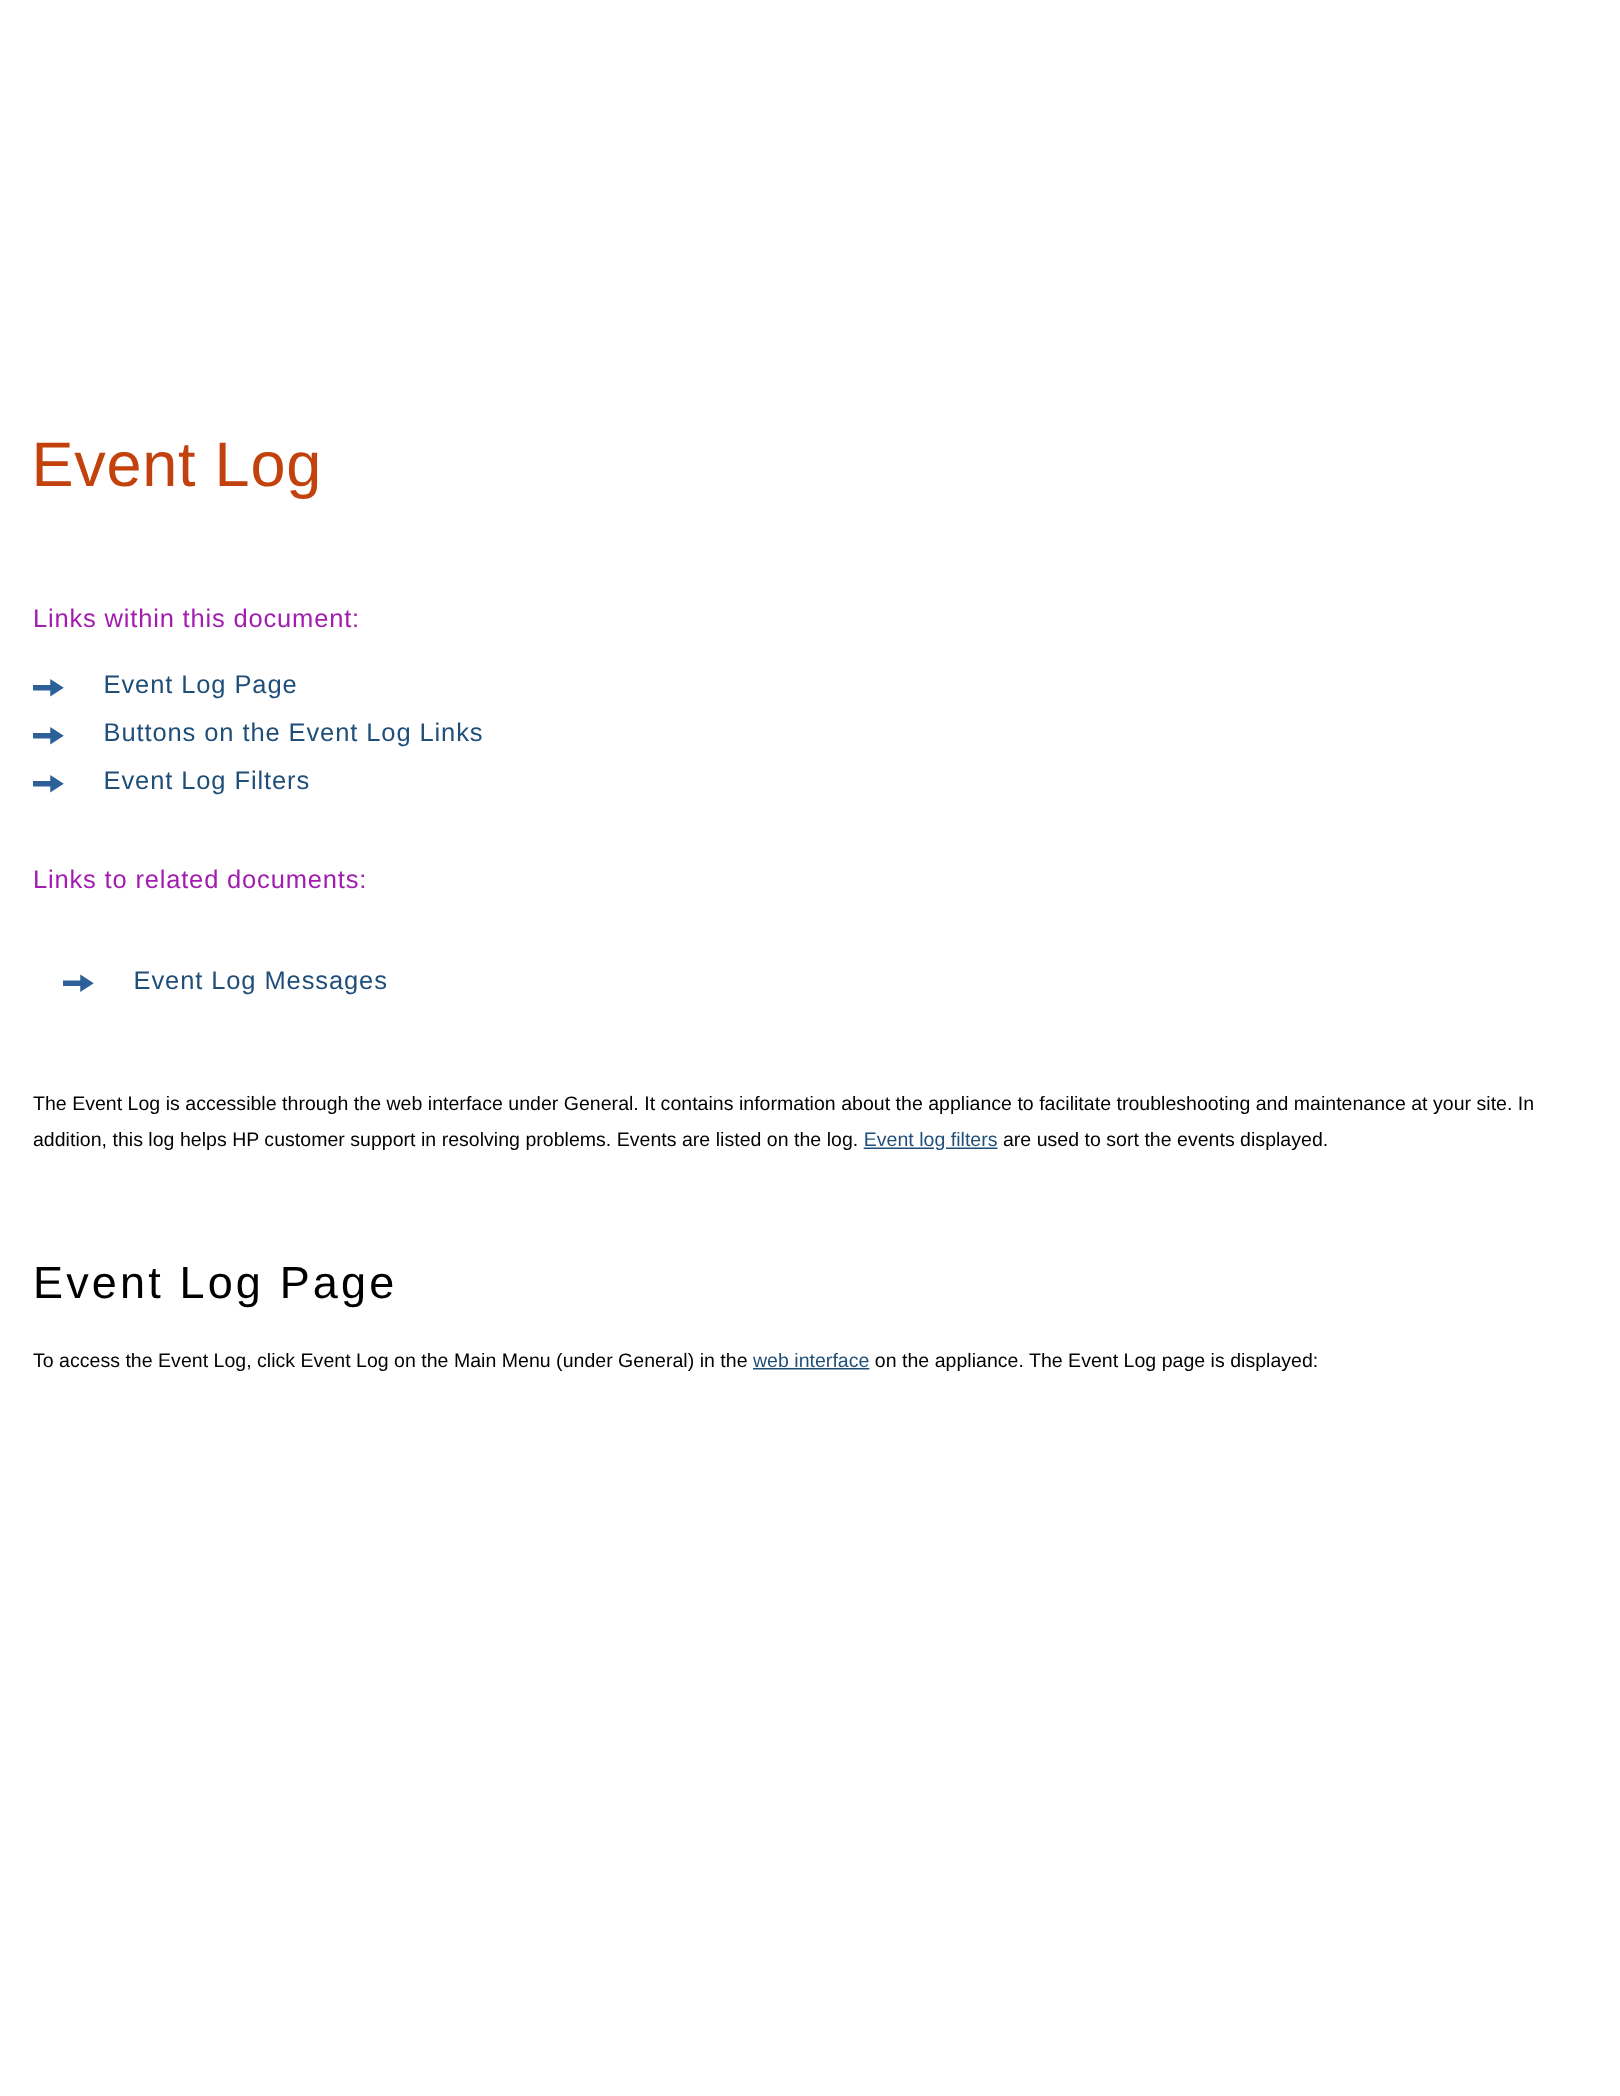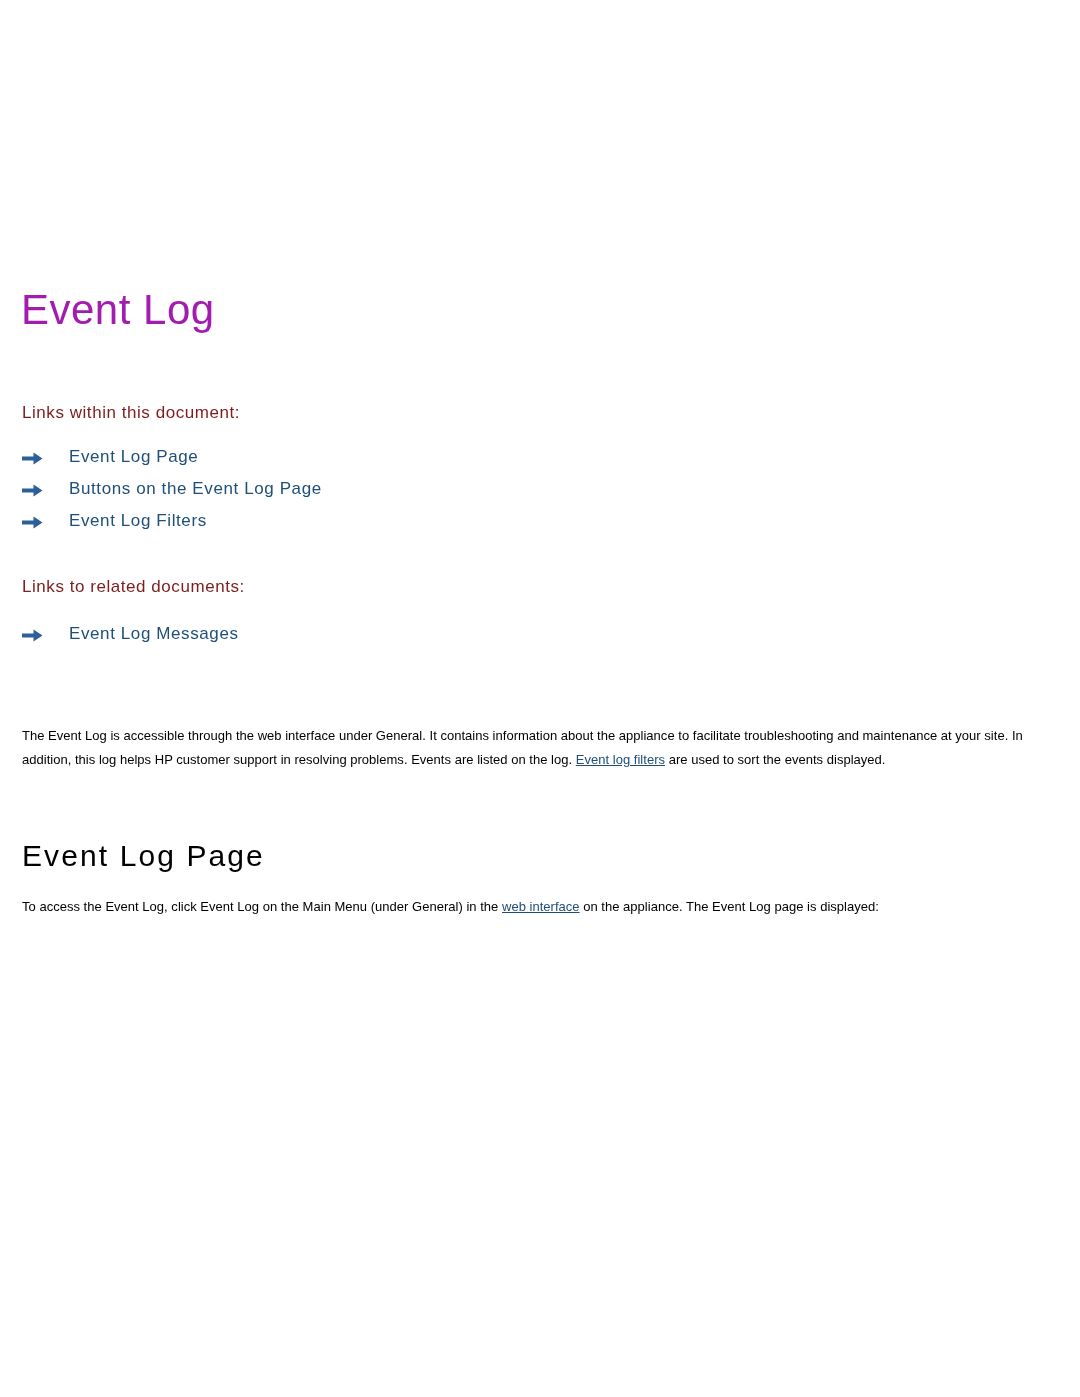--- a/index.html
+++ b/index.html
@@ -26,47 +26,47 @@
 
   
   .doc-title {
     position: absolute;
     left: 21px;
     top: 257px;
     font-size: 42px;
     font-weight: 400;
     letter-spacing: 0.5px;
     line-height: 50px;
-    color: #a21caf;
+    color: #c2410c;
     white-space: nowrap;
   }
 
   
   .links-label {
     position: absolute;
     left: 22px;
     font-size: 17px;
     letter-spacing: 0.55px;
     line-height: 22px;
-    color: #7f1d1d;
+    color: #a21caf;
     white-space: nowrap;
   }
   #links-within-label { top: 402px; }
   #links-related-label { top: 576px; }
 
   
   .link-list {
     position: absolute;
     left: 0;
     margin: 0;
     padding: 0;
     list-style: none;
   }
   #links-within-list { top: 446px; }
-  #links-related-list { top: 623px; }
+  #links-related-list { top: 643px; margin-left: 20px; }
 
   .link-item {
     position: relative;
     height: 32px;
     padding-left: 69px;
     display: block;
   }
 
   .arrow-icon {
     position: absolute;
@@ -137,21 +137,21 @@
         </svg>
       </span>
       <a class="doc-link" href="#">Event Log Page</a>
     </li>
     <li class="link-item">
       <span class="arrow-icon">
         <svg width="21" height="13" viewBox="0 0 21 13">
           <path d="M0 4.6 H11.5 V0.6 L20.5 6.5 L11.5 12.4 V8.4 H0 Z" fill="#2d6098"></path>
         </svg>
       </span>
-      <a class="doc-link" href="#">Buttons on the Event Log Page</a>
+      <a class="doc-link" href="#">Buttons on the Event Log Links</a>
     </li>
     <li class="link-item">
       <span class="arrow-icon">
         <svg width="21" height="13" viewBox="0 0 21 13">
           <path d="M0 4.6 H11.5 V0.6 L20.5 6.5 L11.5 12.4 V8.4 H0 Z" fill="#2d6098"></path>
         </svg>
       </span>
       <a class="doc-link" href="#">Event Log Filters</a>
     </li>
   </ul>

